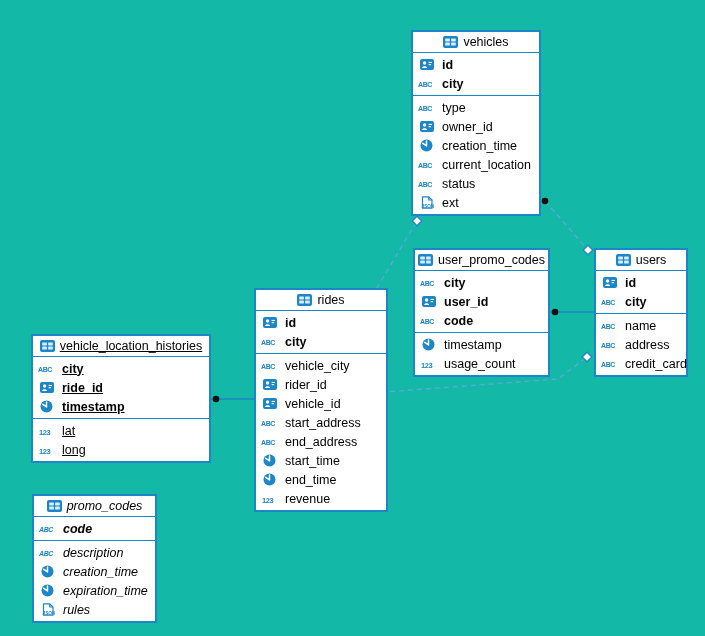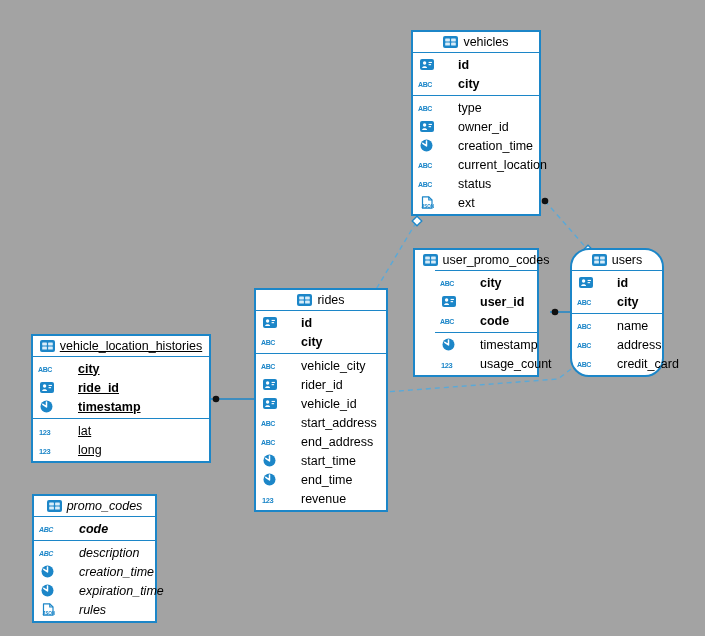--- a/index.html
+++ b/index.html
@@ -1,34 +1,34 @@
 <!DOCTYPE html>
 <html style="--blue: #1c86c8;"><head>
 <meta charset="utf-8">
 <title>ER Diagram</title>
 <style>
   html,body{margin:0;padding:0;background:#ffffff;}
   #canvas{
-    position:relative;width:705px;height:636px;background:#a3a3a3;
+    position:relative;width:705px;height:636px;background:#14b8a6;
     font-family:"Liberation Sans",sans-serif;overflow:hidden;text-align:center;
   }
   #wires{position:absolute;left:0;top:0;z-index:0;}
   .tbl{
     position:absolute;background:#ffffff;border:2px solid var(--blue,#1c86c8);
     z-index:1;box-sizing:border-box;
   }
   .tbl-header{
     height:20px;display:flex;align-items:center;justify-content:center;gap:5px;
     border-bottom:1px solid var(--blue,#1c86c8);
     font-size:12.5px;color:#000;white-space:nowrap;
   }
   .sec{padding:2px 0;}
   .sec + .sec{border-top:1px solid var(--blue,#1c86c8);}
   .row{
-    height:19px;display:flex;align-items:center;gap:23px;
+    height:19px;display:flex;align-items:center;gap:7px;
     padding:0 4px 0 5px;font-size:12.5px;color:#000;white-space:nowrap;
   }
   .row.pk{font-weight:700;}
   .icon{display:inline-flex;align-items:center;justify-content:center;width:17px;flex:0 0 17px;}
   .tbl-header .icon{width:15px;flex:0 0 15px;}
 </style>
 </head>
 <body>
 
 <div id="canvas">
@@ -143,21 +143,21 @@
             <svg width="14" height="13" viewBox="0 0 14 13">
       <path d="M2.5 0.8 h6.3 l3.2 3.2 v8.2 h-9.5 z" fill="#fff" stroke="#1c86c8" stroke-width="1.2" stroke-linejoin="round"></path>
       <path d="M8.8 0.8 v3.2 h3.2" fill="none" stroke="#1c86c8" stroke-width="1.2"></path>
       <text x="1.6" y="11.8" font-family="Liberation Sans,sans-serif" font-size="4.6" font-weight="700" fill="#1c86c8">JSON</text>
             </svg>
           </span>
           <span>ext</span>
         </div>
       </div>
     </div>
-    <div class="tbl" style="left: 413px; top: 248px; width: 126px; padding-left: 20px;">
+    <div class="tbl" style="left: 413px; top: 248px; width: 137px;">
       <div class="tbl-header">
         <span class="icon">
           <svg width="15" height="12" viewBox="0 0 15 12">
       <rect x="0" y="0" width="15" height="12" rx="2" fill="#1c86c8"></rect>
       <rect x="2.2" y="2.5" width="4.7" height="3" rx="0.4" fill="#d9edf9"></rect>
       <rect x="8.1" y="2.5" width="4.7" height="3" rx="0.4" fill="#d9edf9"></rect>
       <rect x="2.2" y="6.6" width="4.7" height="3" rx="0.4" fill="#d9edf9"></rect>
       <rect x="8.1" y="6.6" width="4.7" height="3" rx="0.4" fill="#d9edf9"></rect>
           </svg>
         </span>
@@ -206,21 +206,21 @@
         <div class="row">
           <span class="icon">
             <svg width="16" height="10" viewBox="0 0 16 10">
       <text x="0" y="8.5" font-family="Liberation Sans,sans-serif" font-size="7.5" font-weight="700" fill="#1c86c8" letter-spacing="-0.4">123</text>
             </svg>
           </span>
           <span>usage_count</span>
         </div>
       </div>
     </div>
-    <div class="tbl" style="left: 570px; top: 248px; width: 94px; border-radius: 19px;">
+    <div class="tbl" style="left: 594px; top: 248px; width: 94px;">
       <div class="tbl-header">
         <span class="icon">
           <svg width="15" height="12" viewBox="0 0 15 12">
       <rect x="0" y="0" width="15" height="12" rx="2" fill="#1c86c8"></rect>
       <rect x="2.2" y="2.5" width="4.7" height="3" rx="0.4" fill="#d9edf9"></rect>
       <rect x="8.1" y="2.5" width="4.7" height="3" rx="0.4" fill="#d9edf9"></rect>
       <rect x="2.2" y="6.6" width="4.7" height="3" rx="0.4" fill="#d9edf9"></rect>
       <rect x="8.1" y="6.6" width="4.7" height="3" rx="0.4" fill="#d9edf9"></rect>
           </svg>
         </span>

